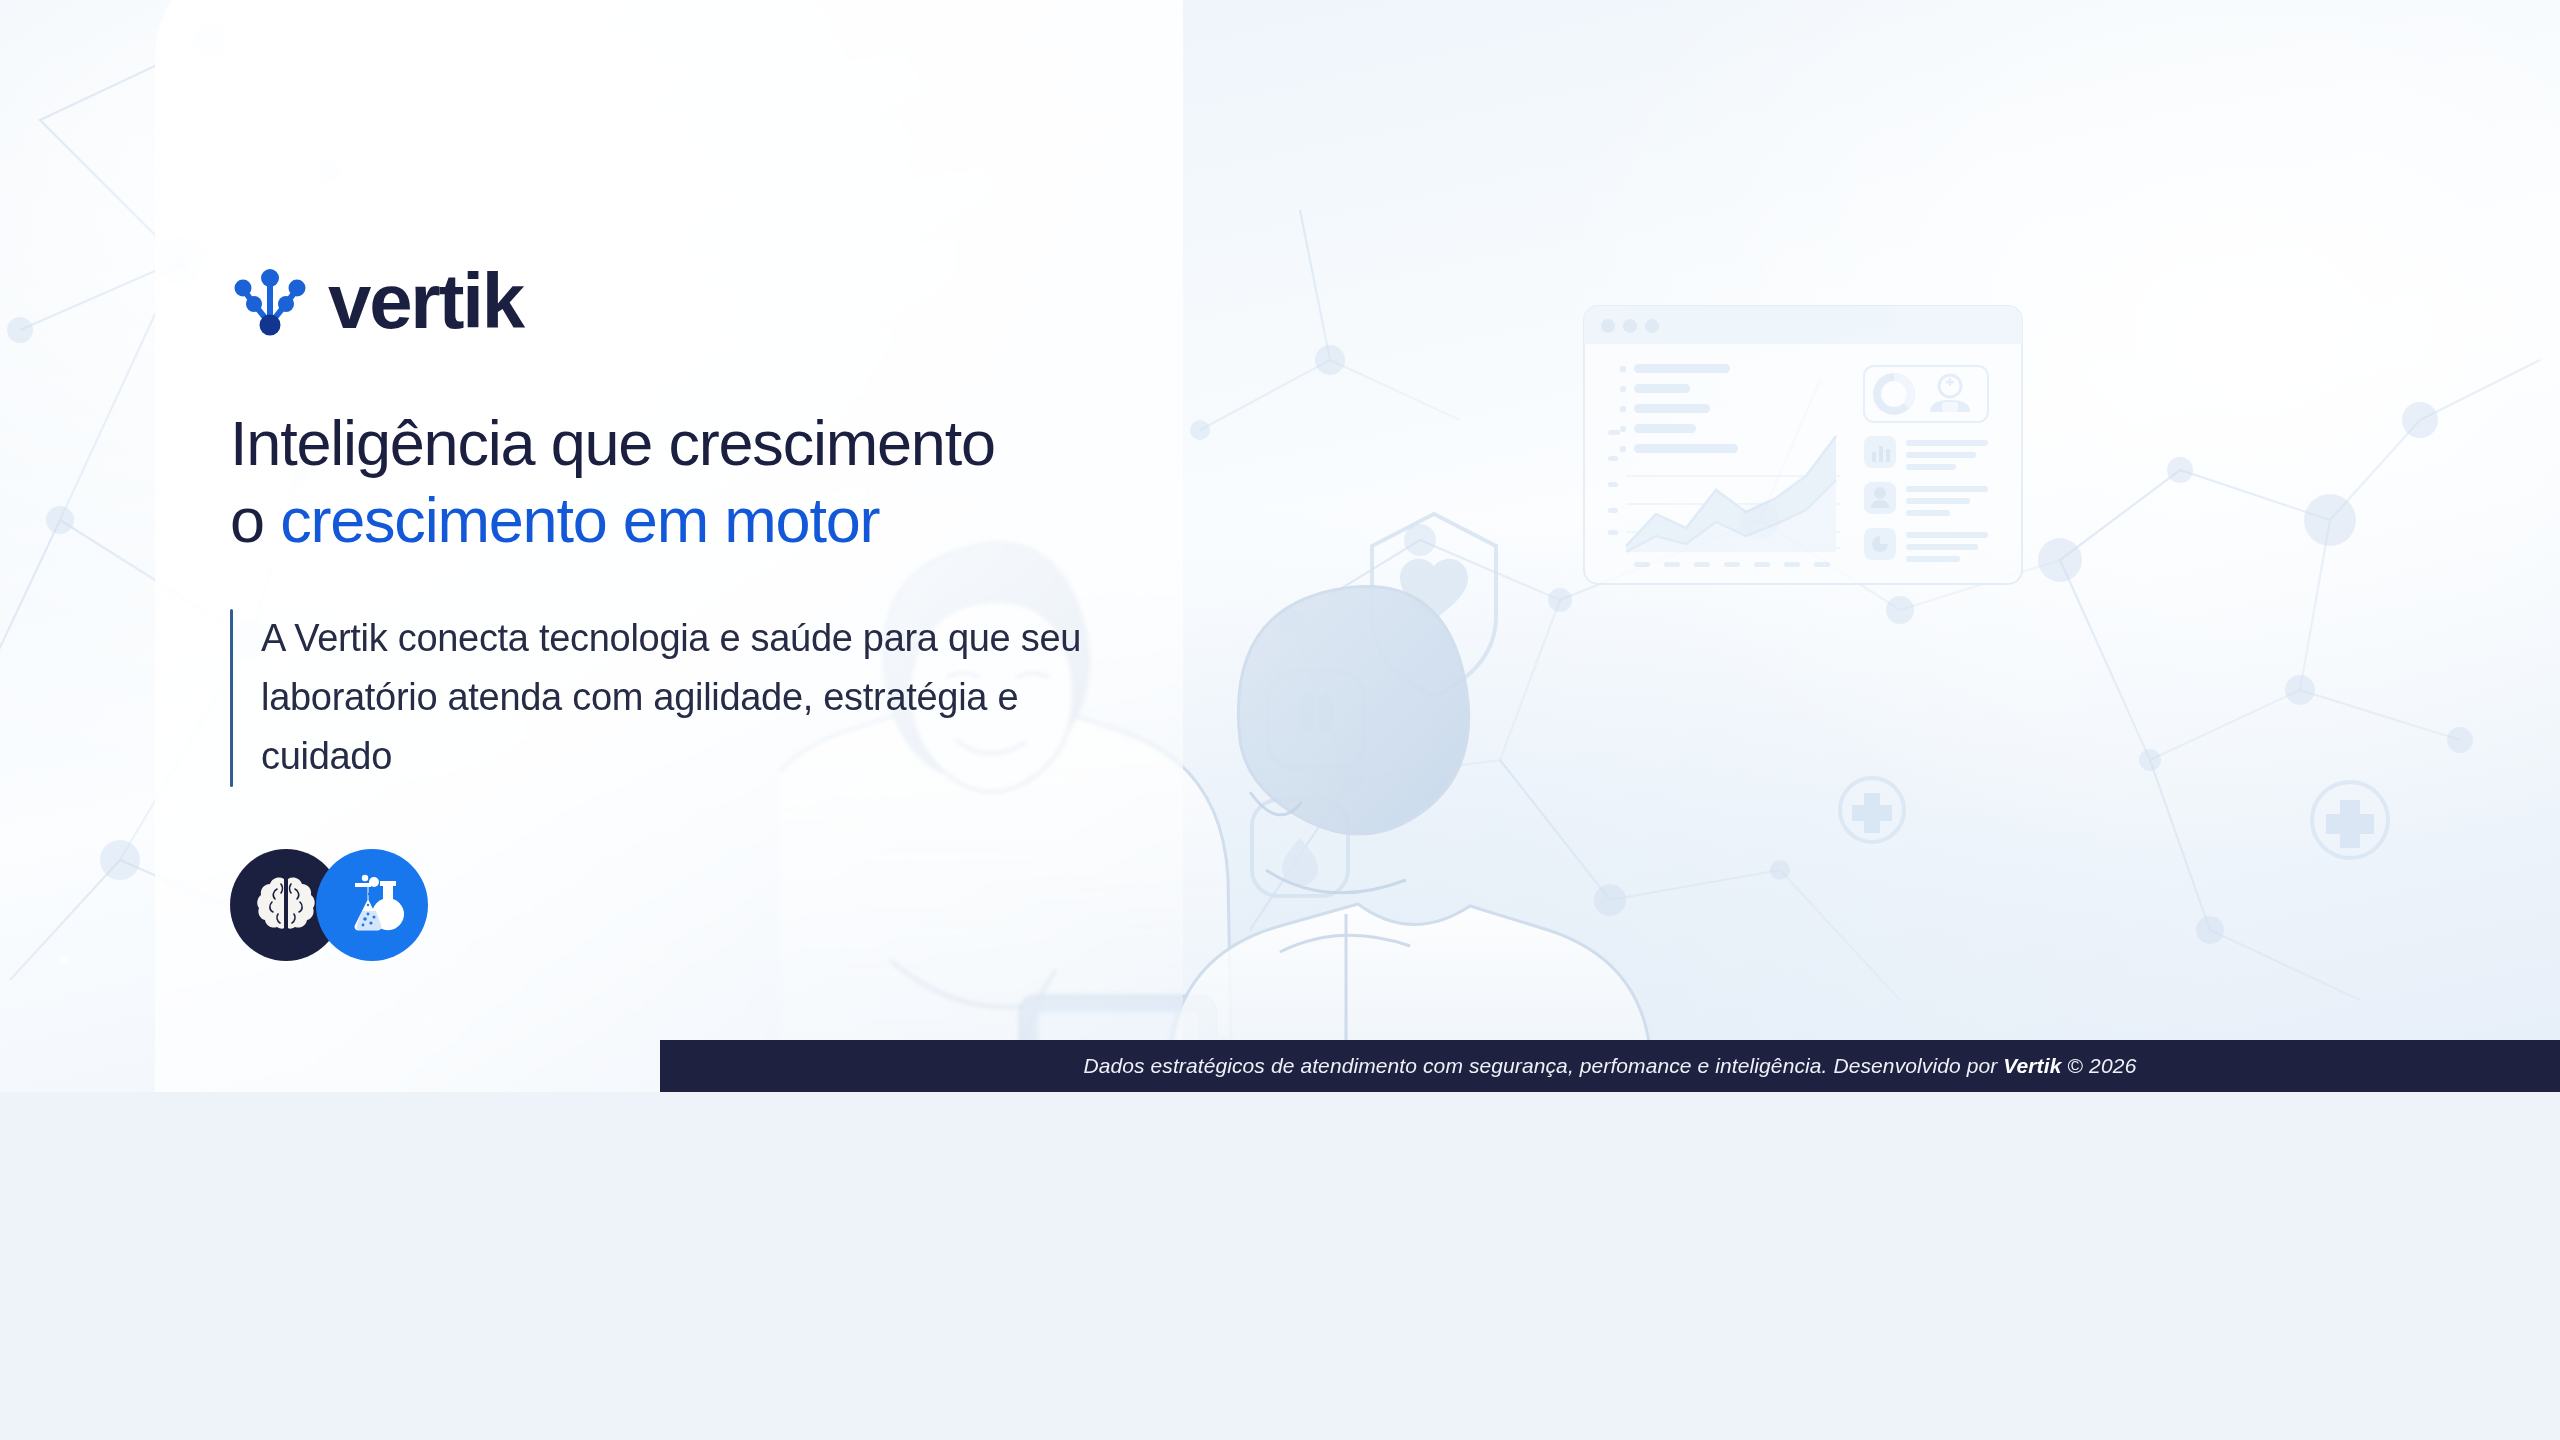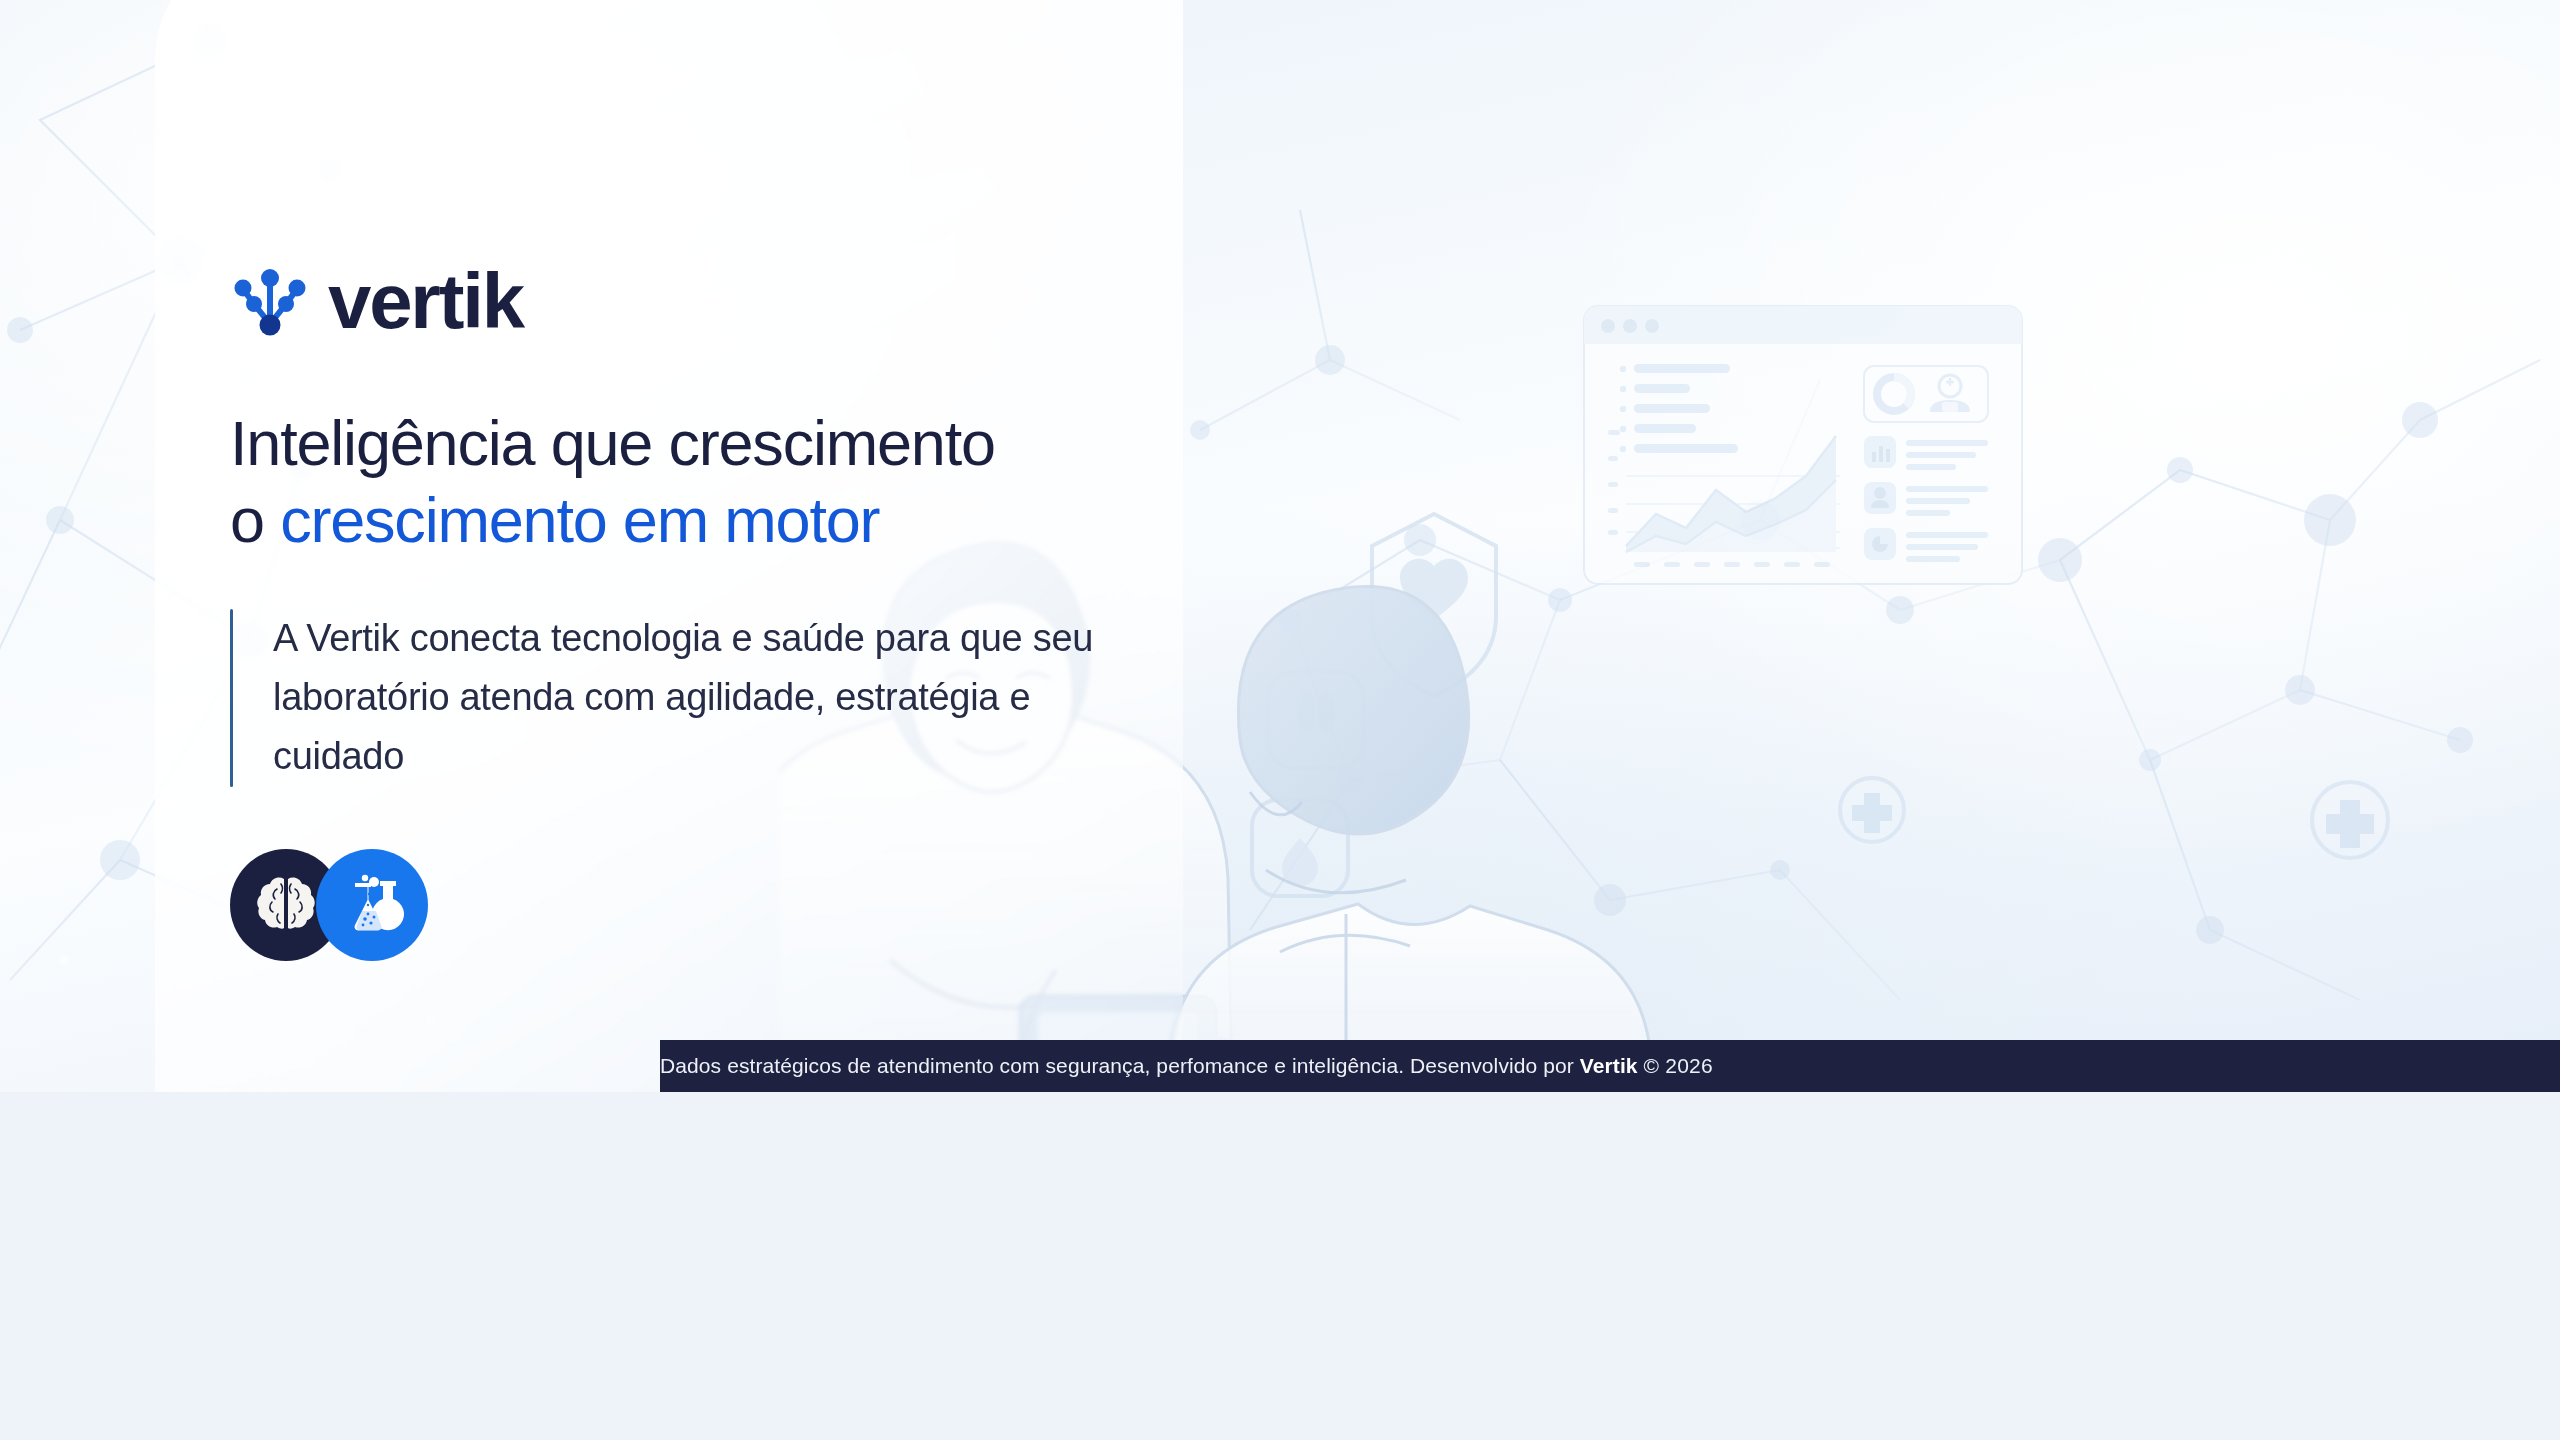--- a/index.html
+++ b/index.html
@@ -61,21 +61,21 @@
     font-size:63px;
     line-height:1.22;
     font-weight:400;
     letter-spacing:-1.2px;
     color:#1b2040;
     max-width:830px;
   }
   .headline .hl-accent{ color:#1358d8; }
 
   
-  .sub-wrap{ margin-top:50px; display:flex; gap:40px; }
+  .sub-wrap{ margin-top:50px; display:flex; gap:28px; }
   .sub-rule{ width:3px; flex:0 0 3px; background:#2f5f93; border-radius:2px; }
   .subtitle{
     font-size:38px;
     line-height:1.56;
     color:#262b46;
     font-weight:400;
     letter-spacing:-.3px;
     max-width:860px;
   }
 
@@ -84,22 +84,23 @@
   .badge{ width:112px; height:112px; border-radius:50%; display:flex; align-items:center; justify-content:center; }
   .badge-brain{ background:#1b2040; }
   .badge-lab{ background:#1877ed; margin-left:-26px; }
   .badge svg{ display:block; }
 
   
   #footer{
     position:absolute; left:660px; bottom:0;
     width:1900px; height:52px;
     background:#1e2140;
-    display:flex; align-items:center; justify-content:flex-start;
+    display:flex; align-items:center; justify-content:center;
     z-index:40;
+    font-style:italic;
   }
   #footer .ft-text{
     font-size:21px; color:#eef1f7; letter-spacing:.1px; white-space:nowrap;
   }
   #footer .ft-brand{ font-weight:700; color:#ffffff; }
   #footer .ft-copy{ letter-spacing:.2px; }
 </style>
 </head>
 <body>
 

